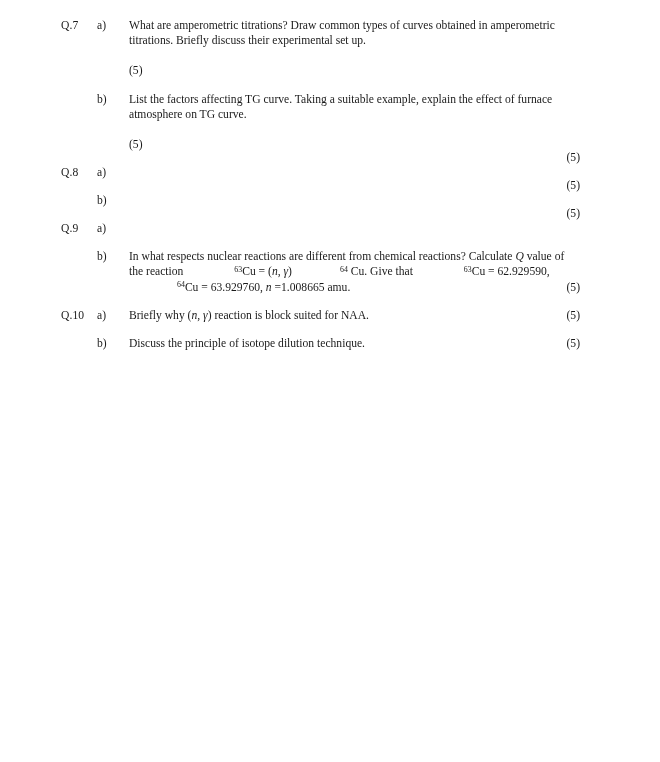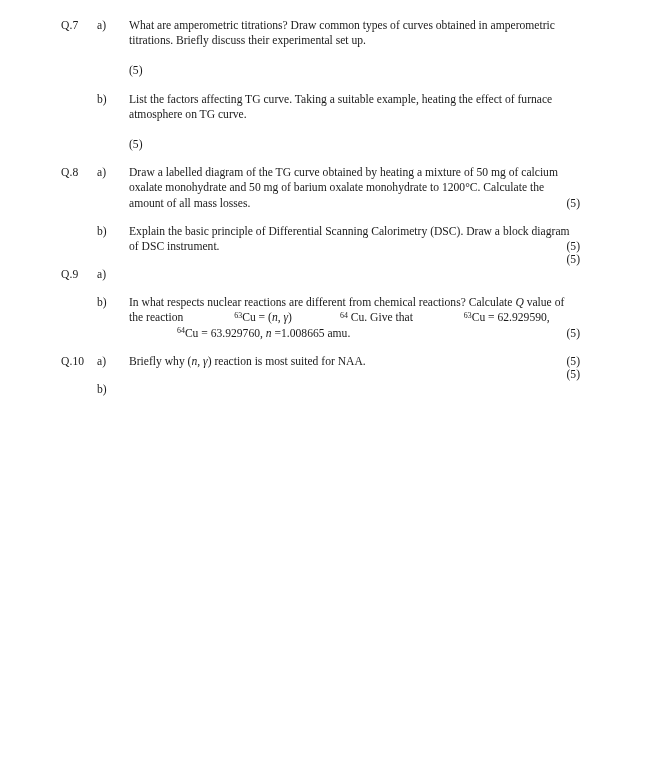--- a/index.html
+++ b/index.html
@@ -107,40 +107,38 @@
         <div class="col-part">a)</div>
         <div class="col-body">
           <span class="qtext">What are amperometric titrations? Draw common types of curves obtained in amperometric titrations. Briefly discuss their experimental set up.</span>
           <span class="marks-below">(5)</span>
         </div>
       </div>
       <div class="part">
         <div class="col-qno"></div>
         <div class="col-part">b)</div>
         <div class="col-body">
-          <span class="qtext">List the factors affecting TG curve. Taking a suitable example, heating the effect of furnace atmosphere on TG curve.</span>
+          <span class="qtext">List the factors affecting TG curve. Taking a suitable example, explain the effect of furnace atmosphere on TG curve.</span>
           <span class="marks-below">(5)</span>
         </div>
       </div>
     </div>
 
     <div class="qgroup">
       <div class="part">
         <div class="col-qno">Q.8</div>
         <div class="col-part">a)</div>
         <div class="col-body">
-          <span class="qtext">Draw a labelled diagram of the TG curve obtained by heating a mixture of 50 mg of calcium oxalate monohydrate and 50 mg of barium oxalate monohydrate to 1200°C. Calculate the amount of all mass losses.</span>
           <span class="marks-right">(5)</span>
         </div>
       </div>
       <div class="part">
         <div class="col-qno"></div>
         <div class="col-part">b)</div>
         <div class="col-body">
-          <span class="qtext">Explain the basic principle of Differential Scanning Calorimetry (DSC). Draw a block diagram of DSC instrument.</span>
           <span class="marks-right">(5)</span>
         </div>
       </div>
     </div>
 
     <div class="qgroup">
       <div class="part">
         <div class="col-qno">Q.9</div>
         <div class="col-part">a)</div>
         <div class="col-body">
@@ -155,27 +153,28 @@
           <span class="marks-right">(5)</span>
         </div>
       </div>
     </div>
 
     <div class="qgroup">
       <div class="part">
         <div class="col-qno">Q.10</div>
         <div class="col-part">a)</div>
         <div class="col-body">
-          <span class="qtext"><span>Briefly why (</span><i>n</i><span>, </span><i>γ</i><span>) reaction is most suited for NAA.</span></span>
+          <span class="qtext"><span>Briefly why (</span><i>n</i><span>, </span><i>γ</i><span>) reaction is block suited for NAA.</span></span>
           <span class="marks-right">(5)</span>
         </div>
       </div>
       <div class="part">
         <div class="col-qno"></div>
         <div class="col-part">b)</div>
         <div class="col-body">
+          <span class="qtext">Discuss the principle of isotope dilution technique.</span>
           <span class="marks-right">(5)</span>
         </div>
       </div>
     </div>
 
   </div>
 </div>
 
 </body></html>

